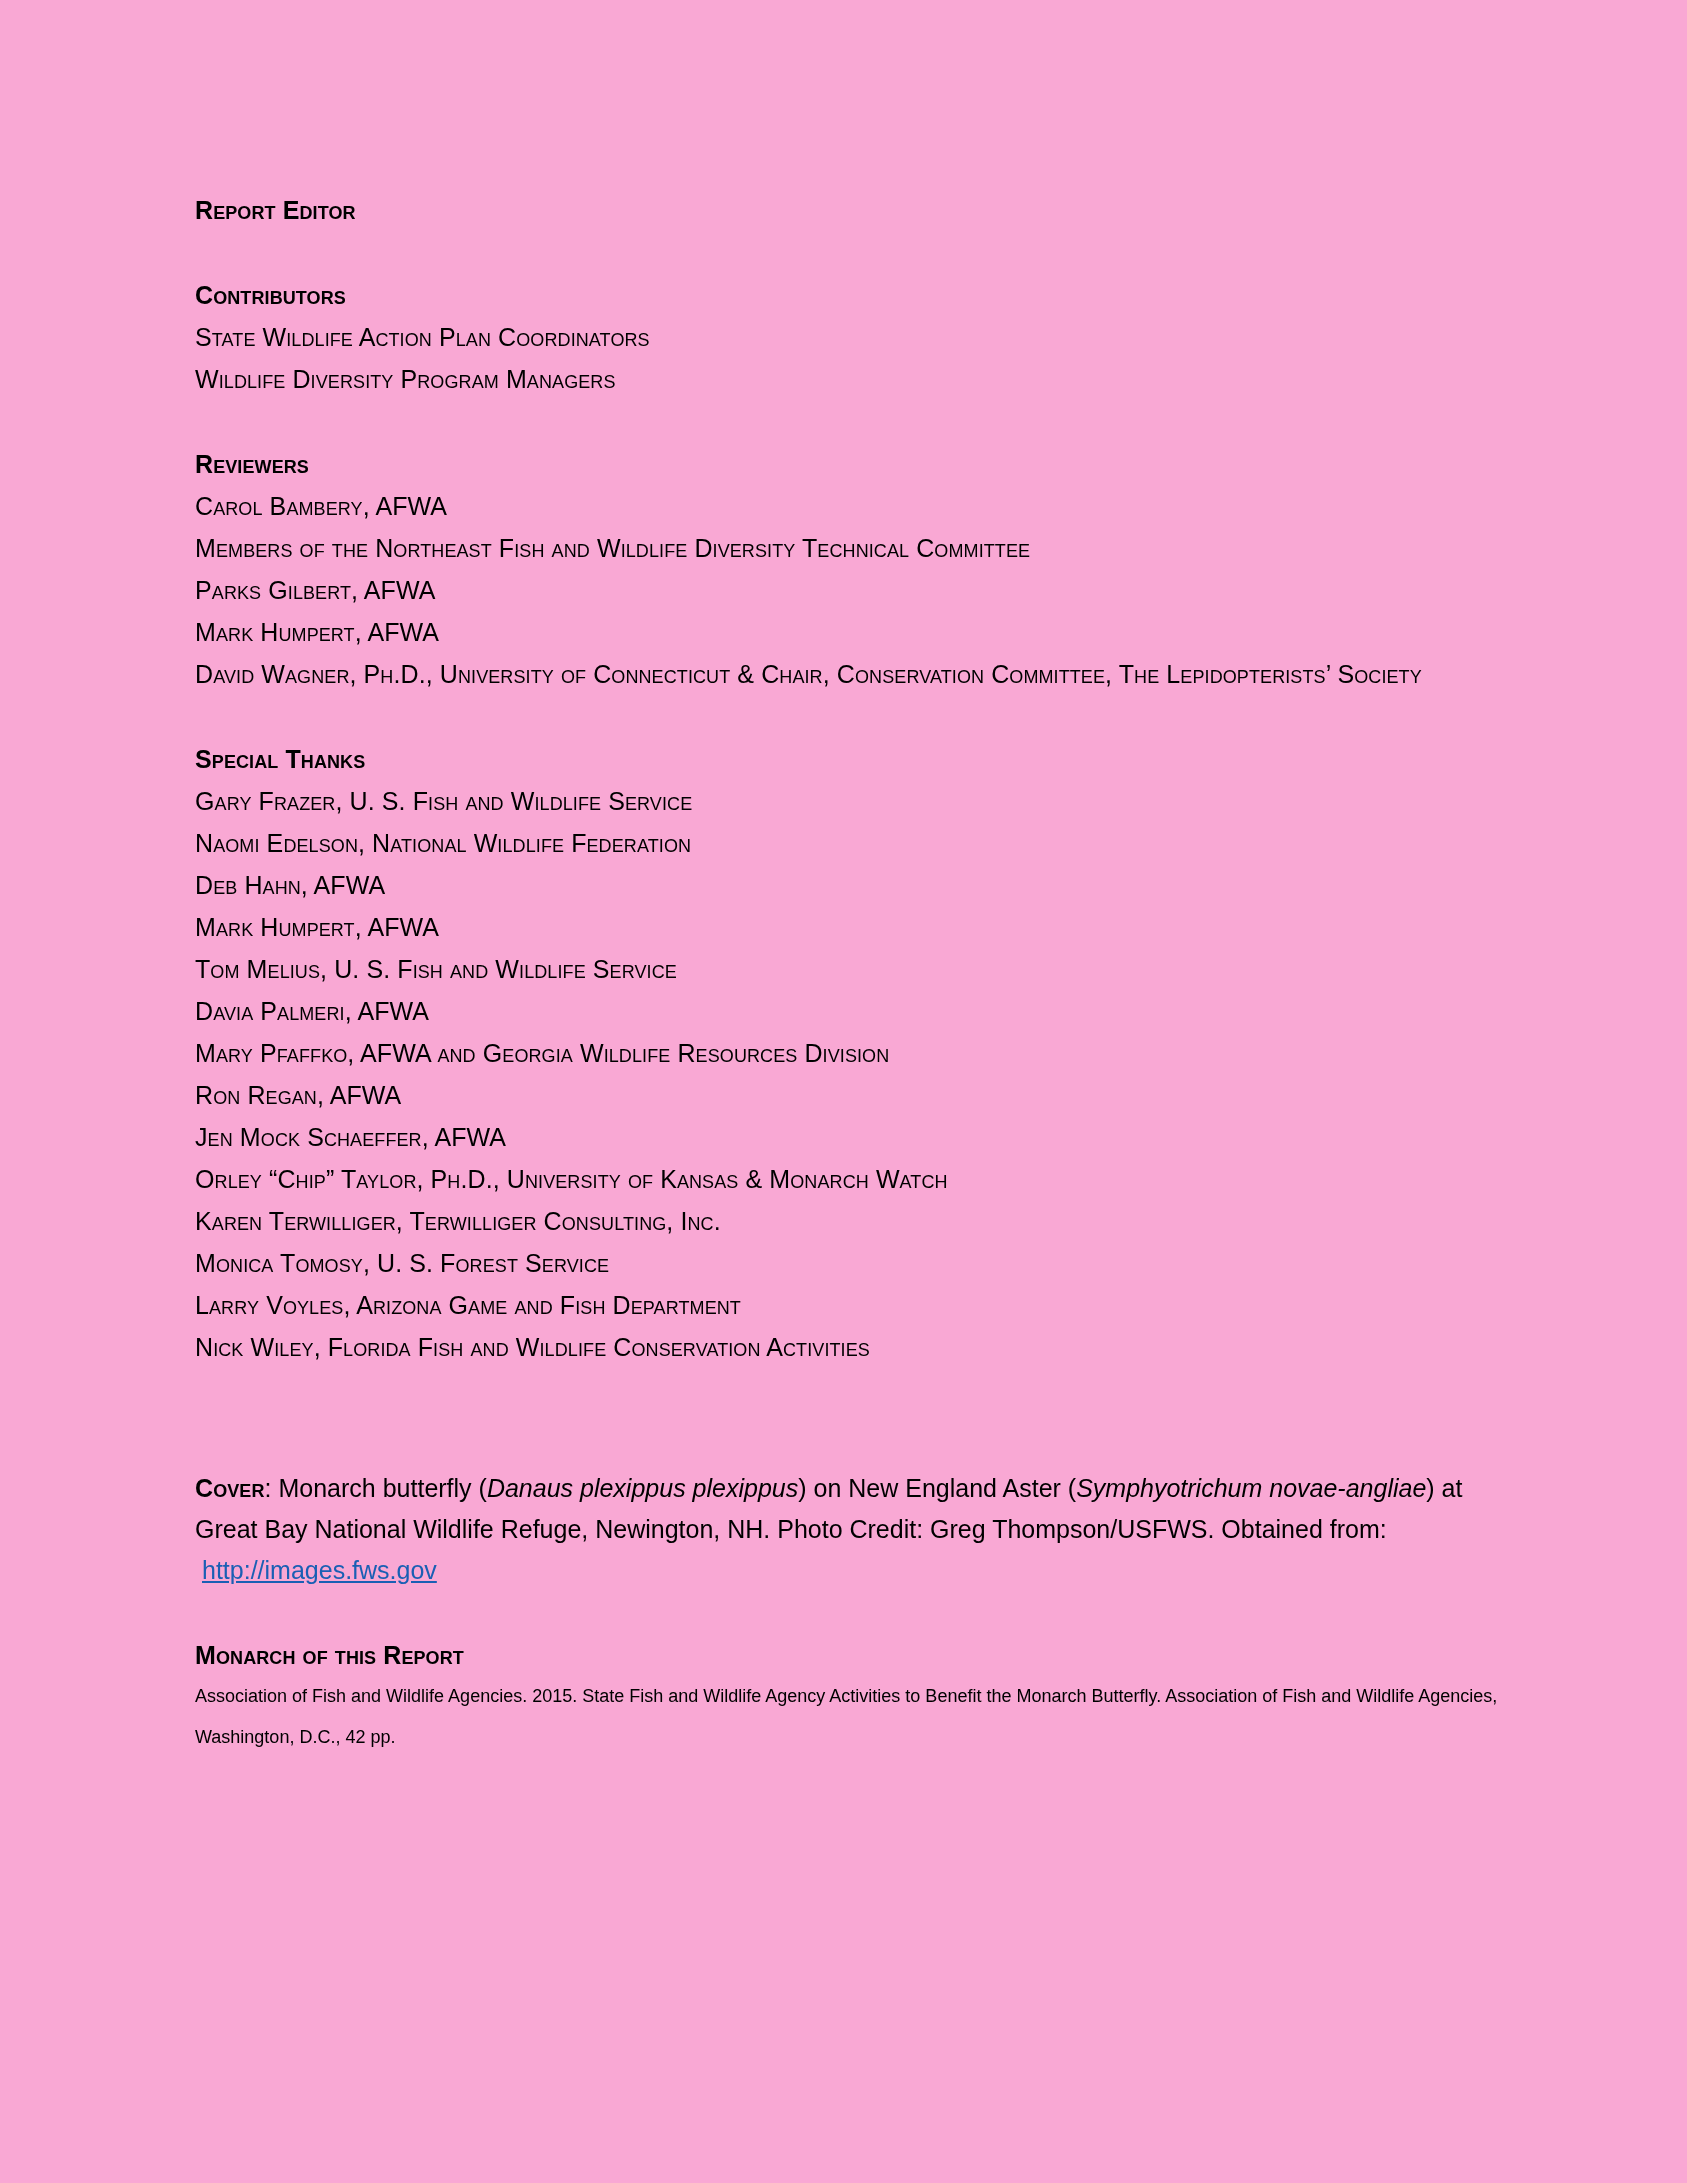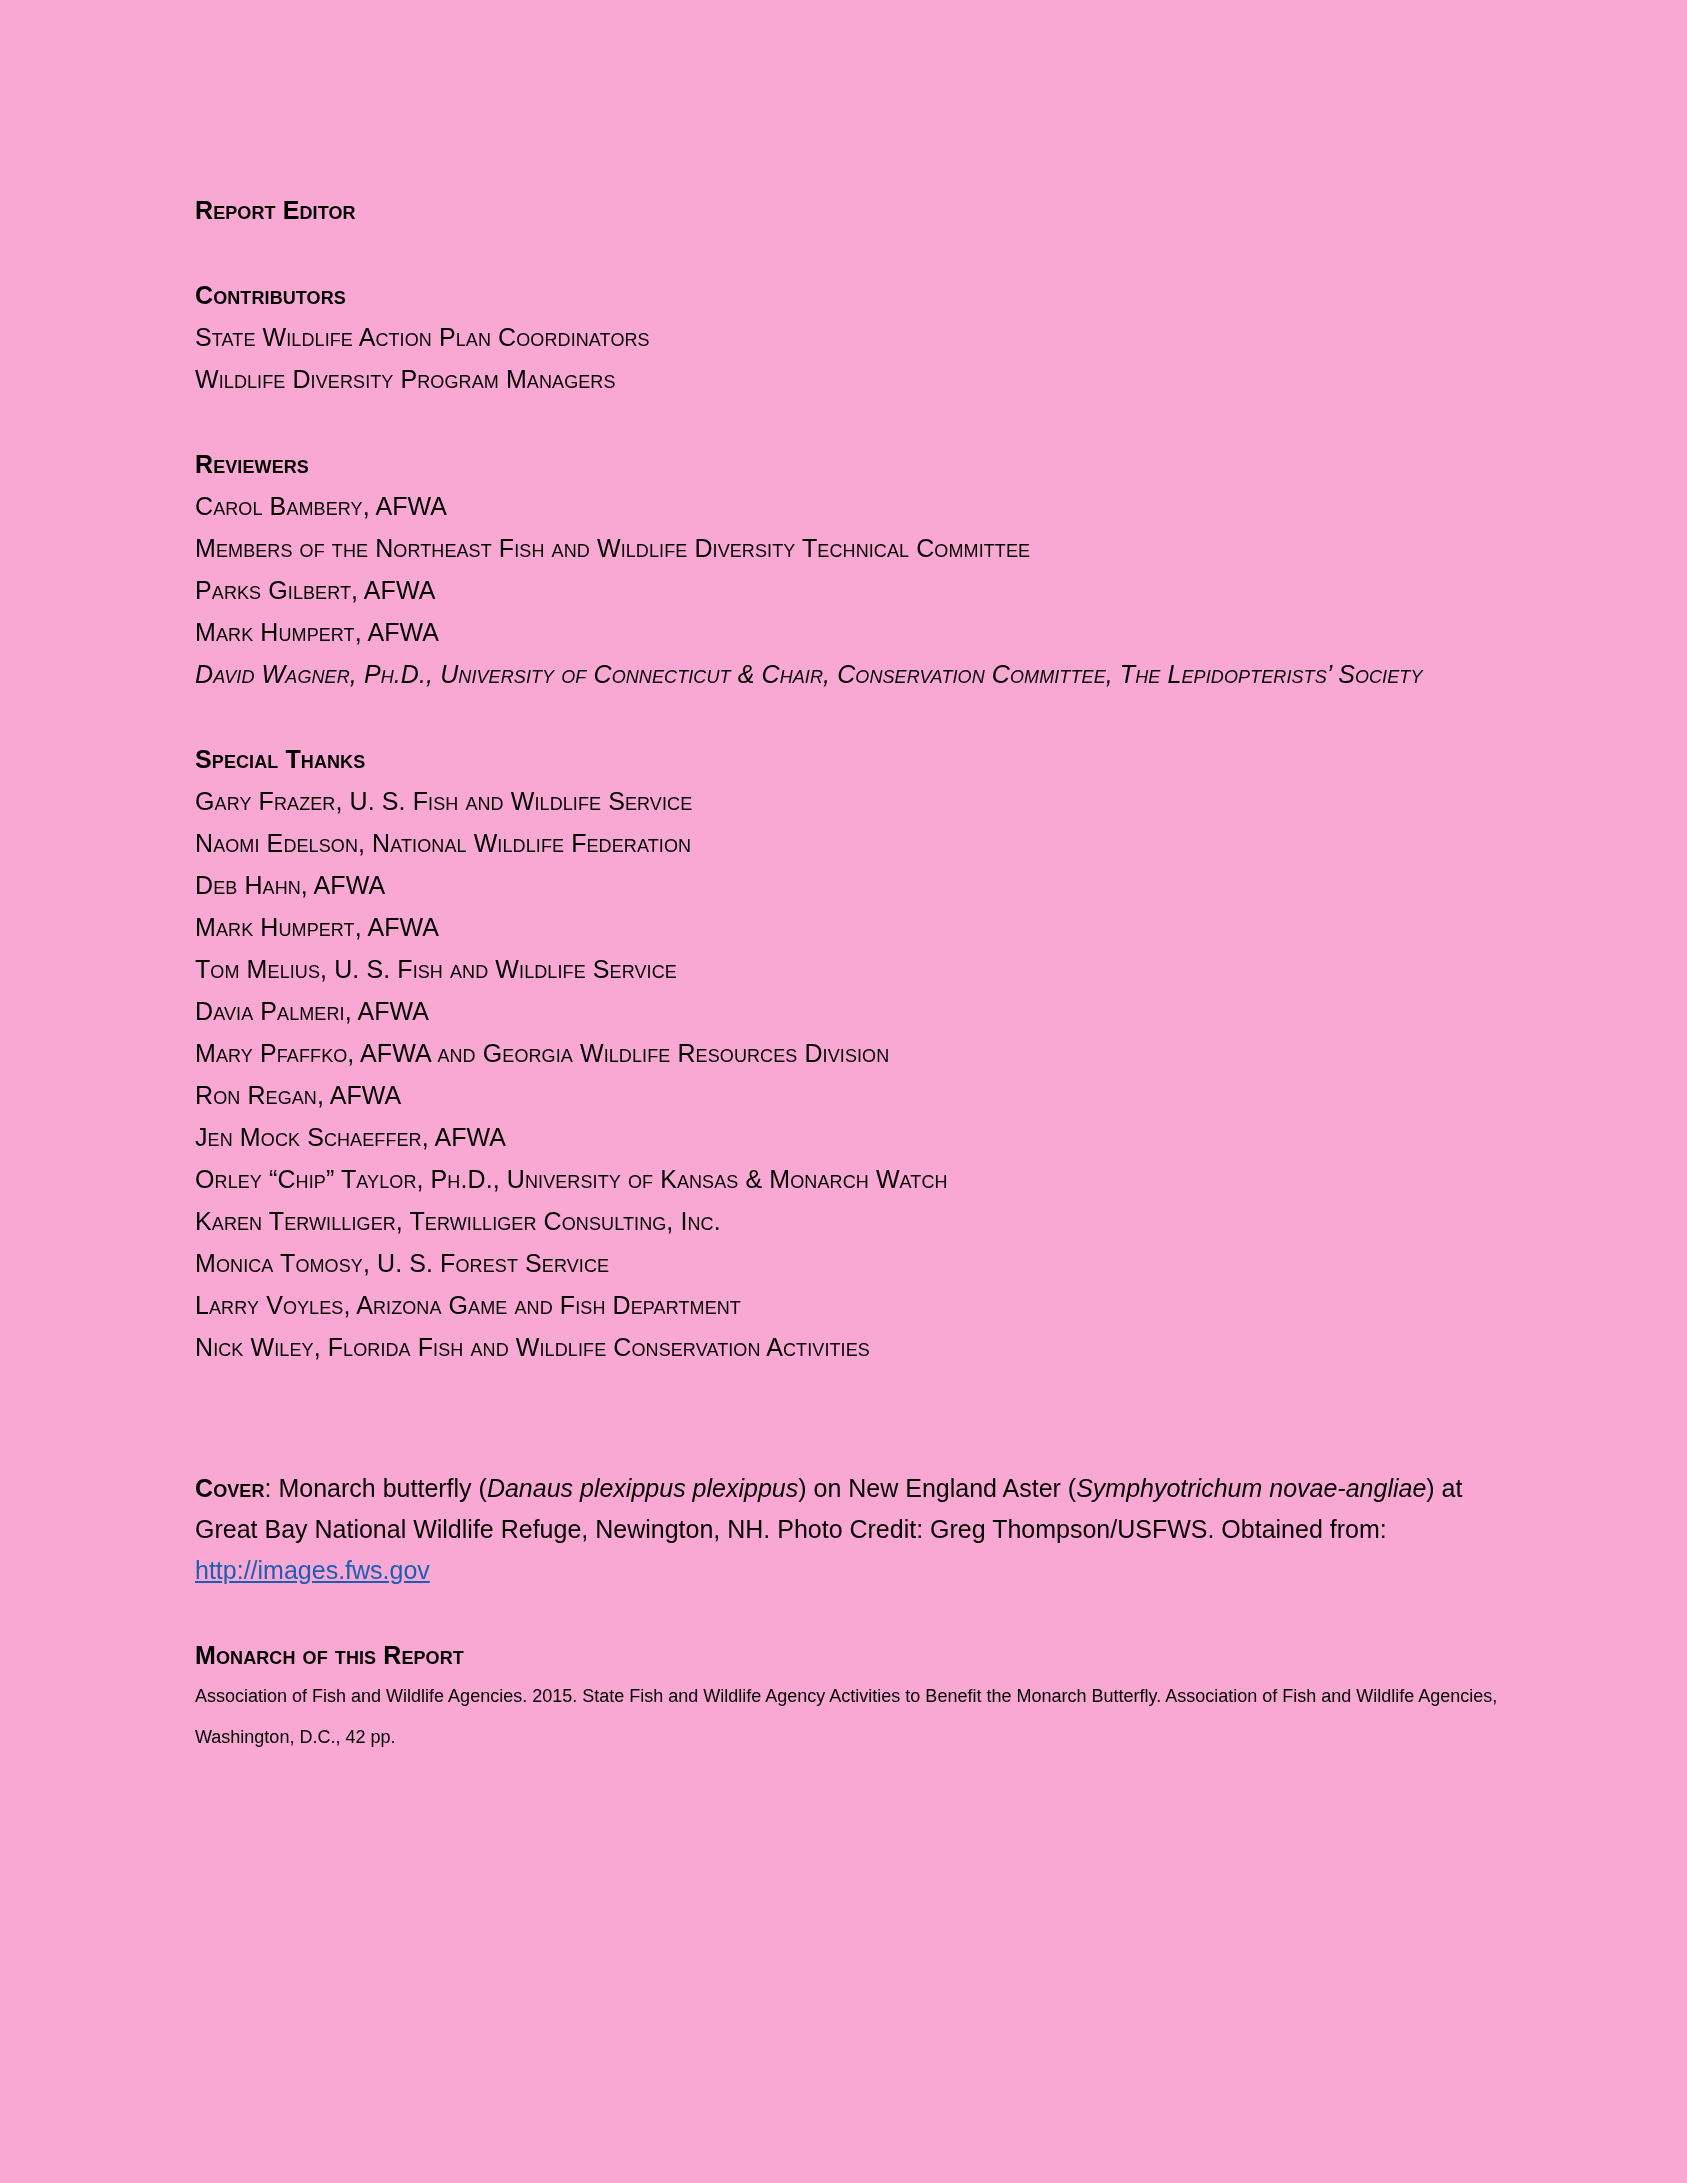--- a/index.html
+++ b/index.html
@@ -35,21 +35,20 @@
     font-weight: bold;
     font-size: 25px;
     line-height: 42px;
     letter-spacing: 0.1px;
   }
   .sc-wrap {
     font-variant: small-caps;
     font-size: 25px;
     line-height: 42px;
     letter-spacing: 0.1px;
-    font-style: italic;
   }
   .section {
     margin: 0;
     padding: 0;
   }
   .gap-block {
     height: 43px;
   }
   .gap-large {
     height: 99px;
@@ -58,20 +57,21 @@
     font-size: 25px;
     line-height: 41px;
     width: 1285px;
   }
   .cover-para i {
     font-style: italic;
   }
   .link {
     color: #1a5fb4;
     text-decoration: underline;
+    margin-left: 7px;
   }
   .citation-para {
     font-size: 18px;
     line-height: 41px;
     width: 1318px;
   }
 </style>
 </head>
 <body>
 

